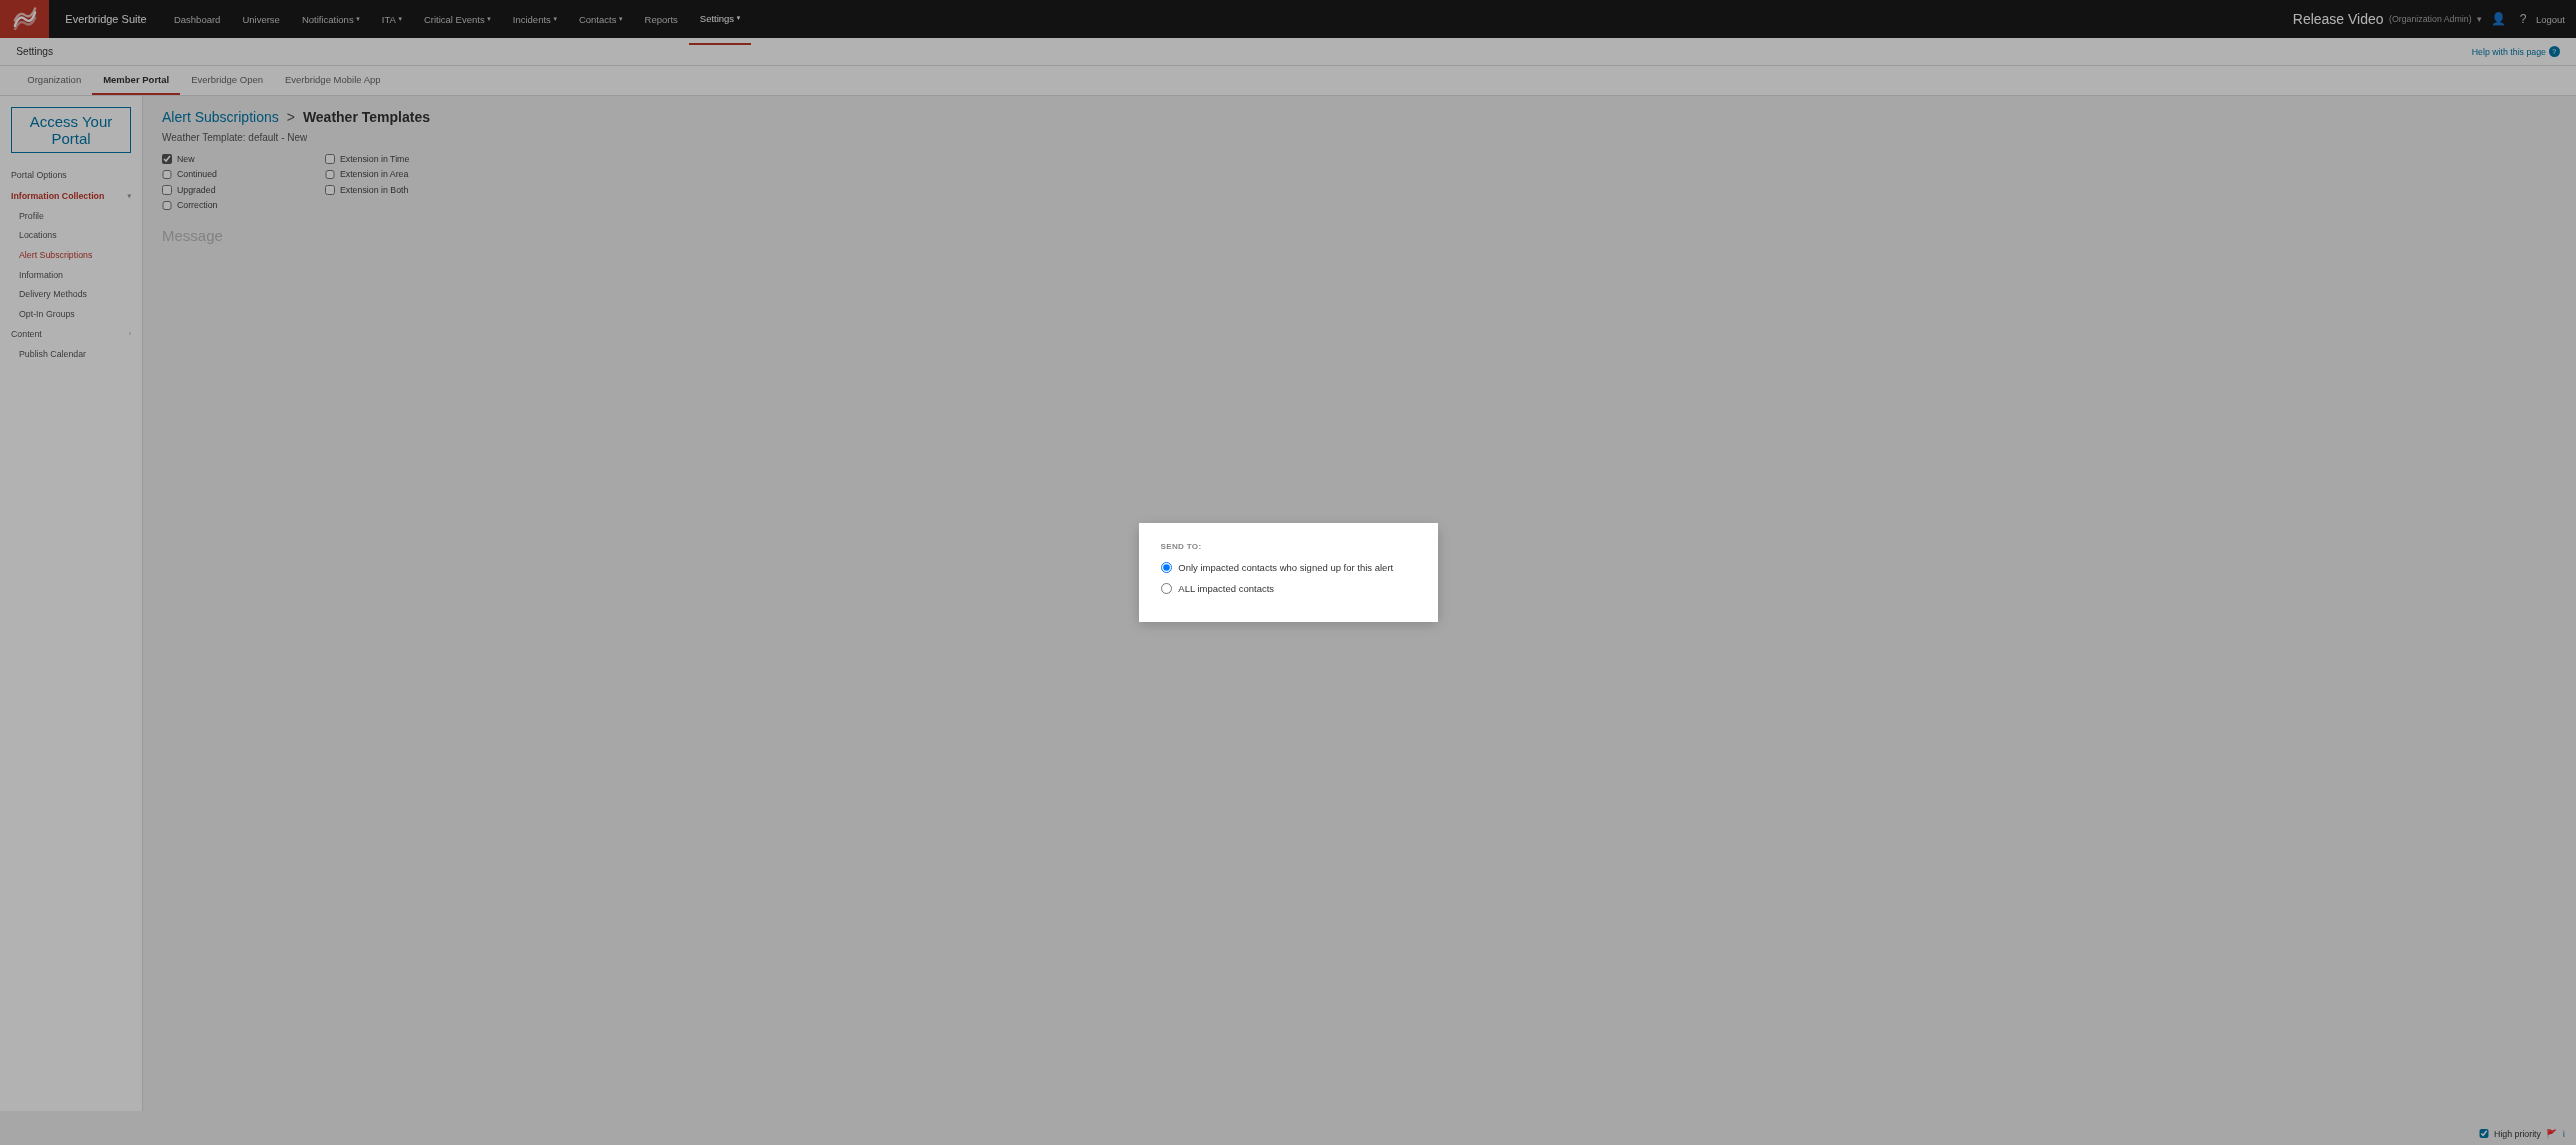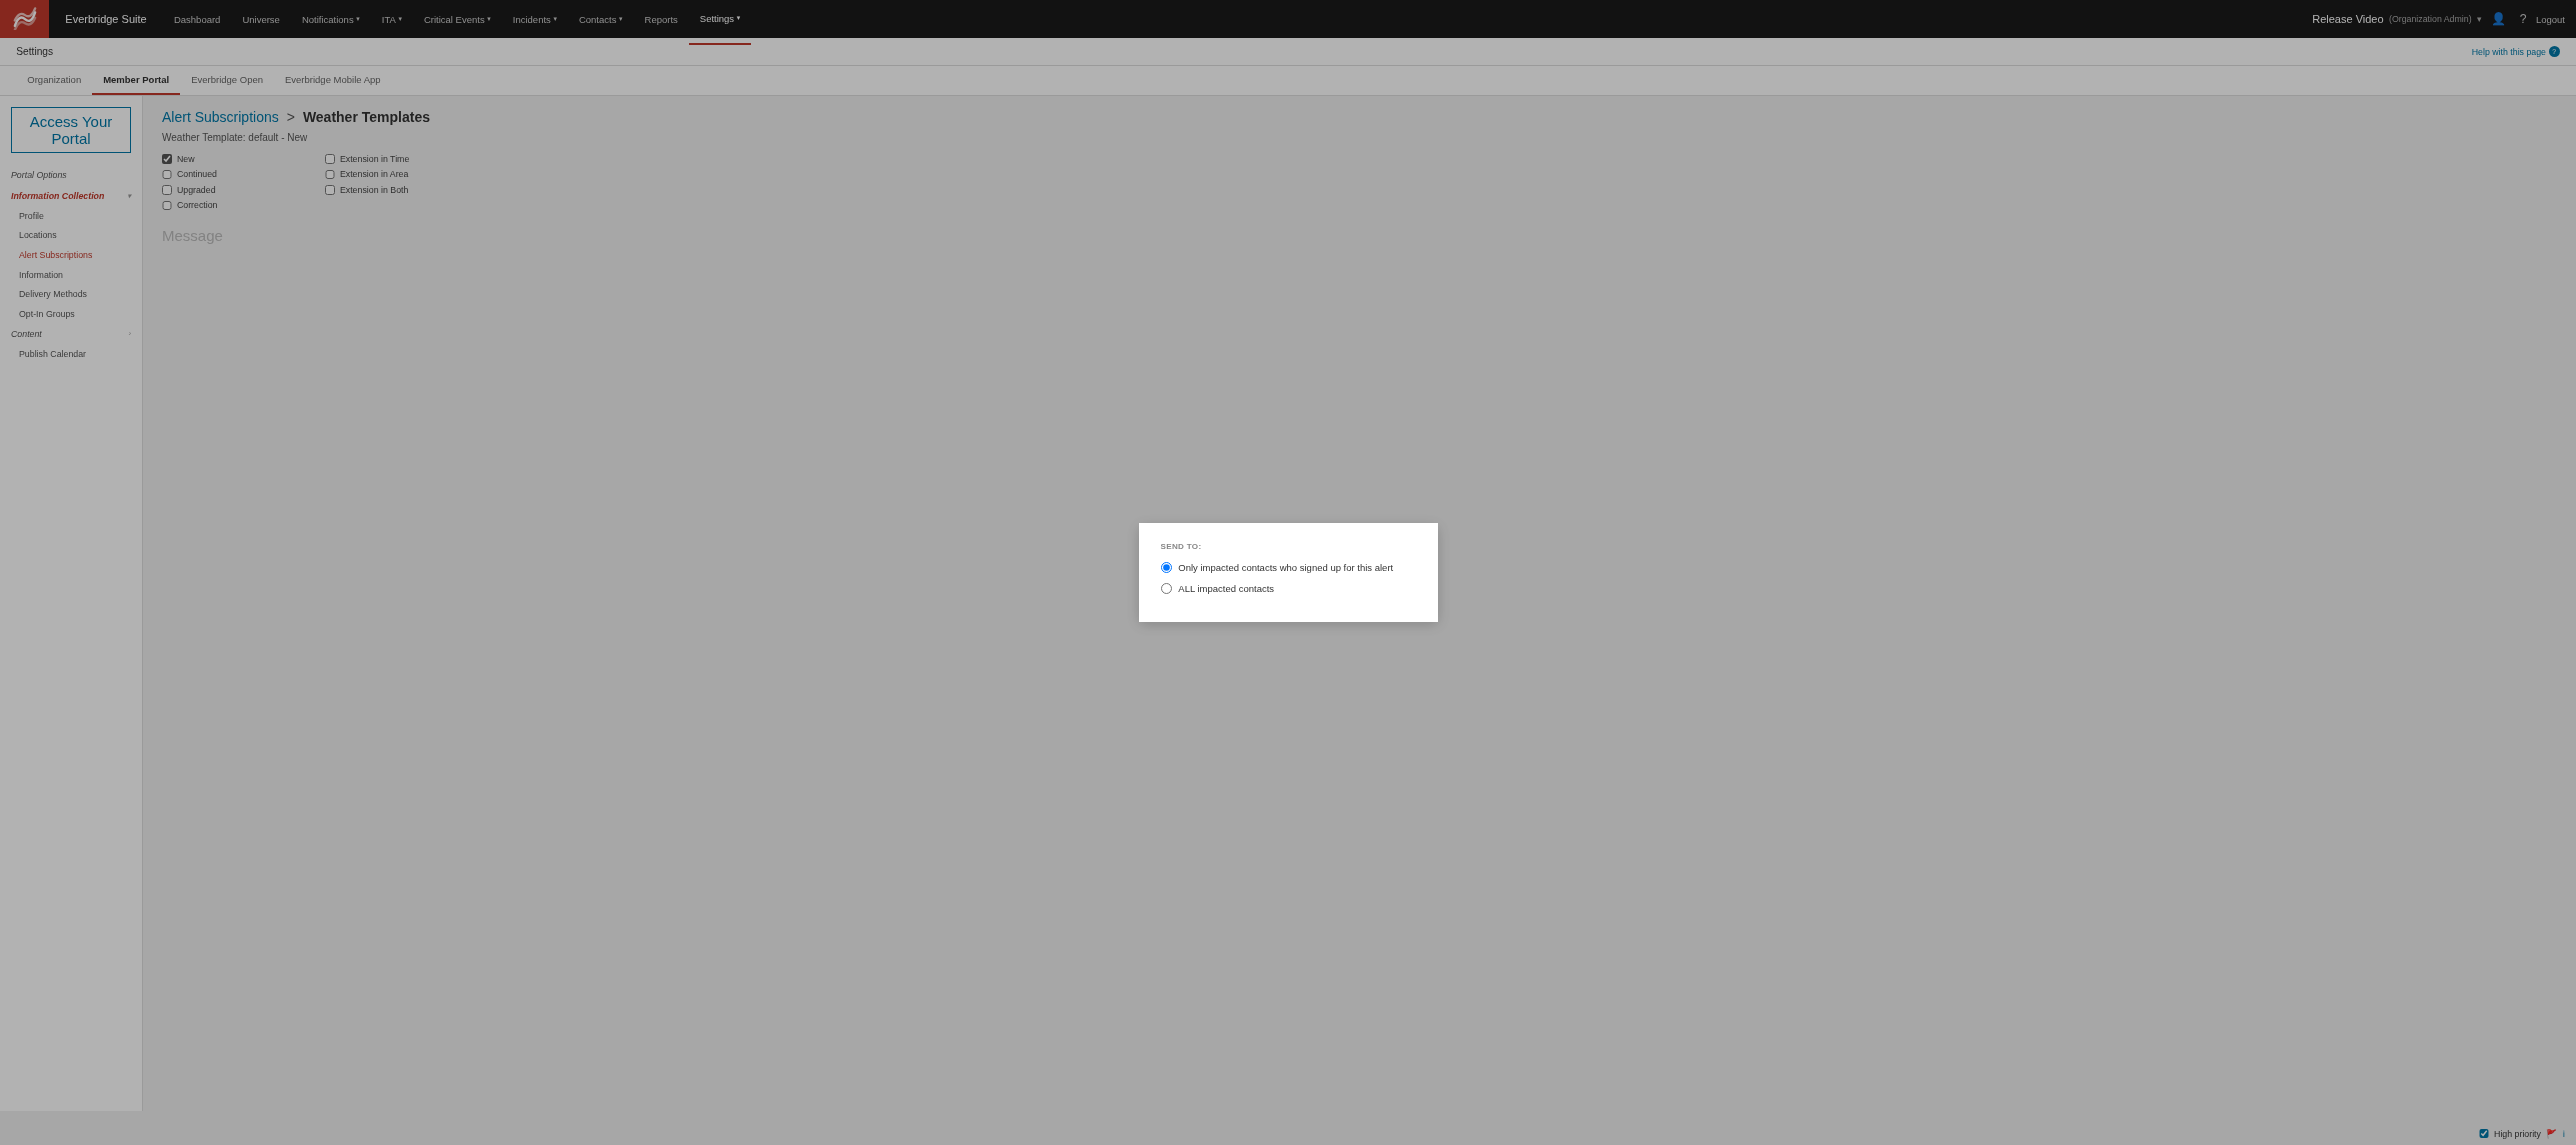--- a/index.html
+++ b/index.html
@@ -58,21 +58,21 @@
     }
     .top-right {
       display: flex;
       align-items: center;
       gap: 5.4px;
       padding-right: 11px;
       margin-left: auto;
     }
     .release-video-btn {
       color: white;
-      font-size: 11px;
+      font-size: 14px;
       cursor: pointer;
       white-space: nowrap;
     }
     .org-admin {
       color: #aaa;
       font-size: 8.8px;
     }
     .top-right-icon {
       color: #ccc;
       font-size: 12.2px;
@@ -158,21 +158,20 @@
       text-align: center;
     }
     .sidebar-item {
       padding: 5.4px 11px;
       cursor: pointer;
       font-size: 8.8px;
       color: #555;
       display: flex;
       align-items: center;
       justify-content: space-between;
-      font-style: italic;
     }
     .sidebar-item.section-header {
       color: #c0392b;
       font-weight: bold;
     }
     .sidebar-sub-item {
       padding: 4.8px 11px 4.8px 19px;
       cursor: pointer;
       font-size: 8.8px;
       color: #555;

